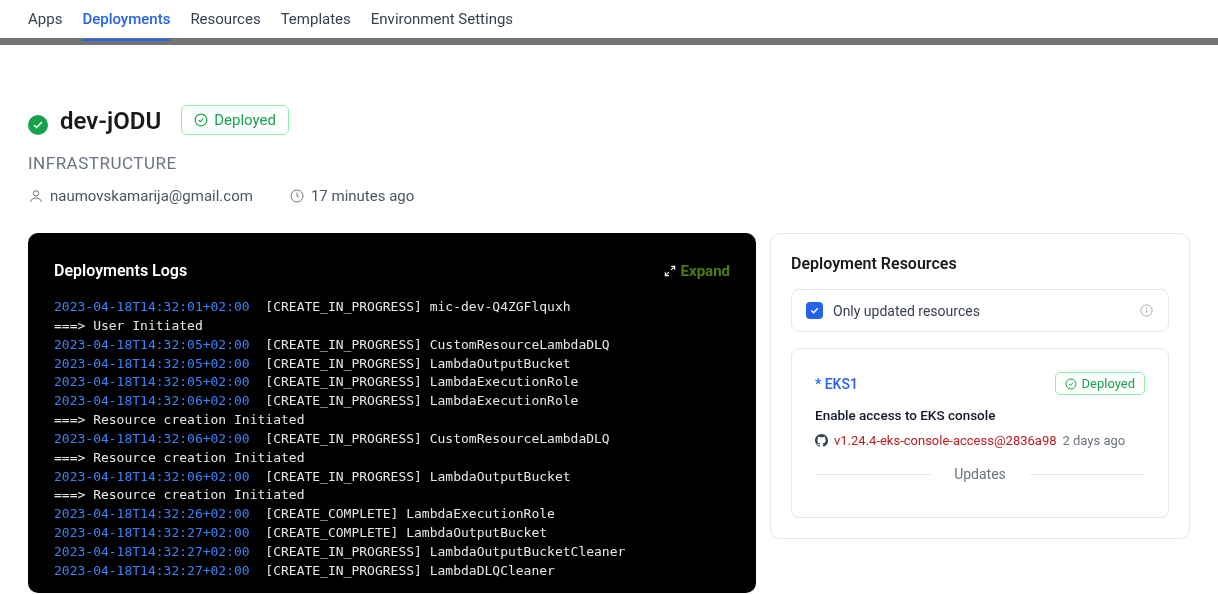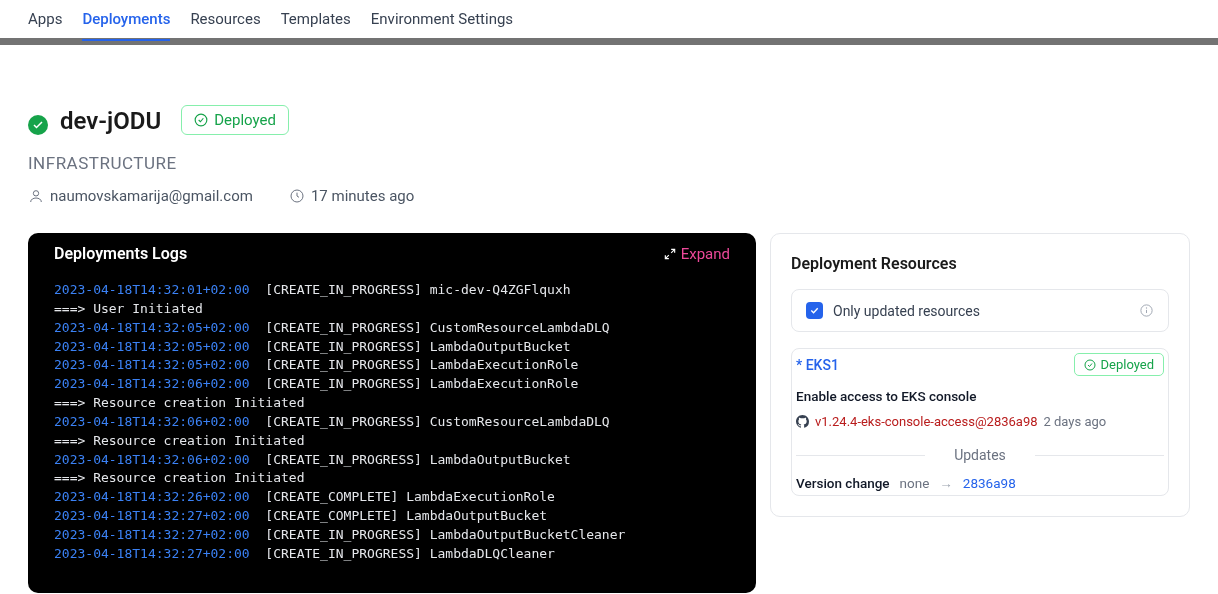--- a/index.html
+++ b/index.html
@@ -13,37 +13,37 @@
 .check-circle { width:20px; height:20px; border-radius:50%; background:#16a34a; display:flex; align-items:center; justify-content:center; }
 .check-circle svg { width:12px; height:12px; stroke:#fff; stroke-width:3; fill:none; }
 .dep-name { font-size:24px; font-weight:600; }
 .badge-deployed { display:inline-flex; align-items:center; gap:6px; border:1px solid #86efac; color:#16a34a; padding:5px 12px; border-radius:6px; font-size:15px; margin-left:8px; }
 .badge-deployed svg { width:14px; height:14px; stroke:#16a34a; stroke-width:2; fill:none; }
 .subtitle { margin-top:18px; font-size:17px; color:#6b7280; letter-spacing:0.5px; }
 .meta-row { display:flex; align-items:center; gap:36px; margin-top:14px; color:#4b5563; font-size:15px; }
 .meta-item { display:flex; align-items:center; gap:6px; }
 .meta-item svg { width:16px; height:16px; stroke:#6b7280; stroke-width:1.5; fill:none; }
 .content-row { display:flex; gap:14px; margin-top:28px; align-items:flex-start; }
-.logs-panel { flex:1; background:#000; border-radius:10px; padding:11px 26px; color:#fff; height:360px; overflow:hidden; }
+.logs-panel { flex:1; background:#000; border-radius:10px; padding:28px 26px; color:#fff; height:360px; overflow:hidden; }
 .logs-header { display:flex; justify-content:space-between; align-items:center; margin-bottom:18px; }
 .logs-title { font-size:16px; font-weight:600; color:#fff; }
-.expand-btn { display:flex; align-items:center; gap:4px; color:#ec4899; font-size:15px; cursor:pointer; }
+.expand-btn { display:flex; align-items:center; gap:4px; color:#4d7c0f; font-size:15px; cursor:pointer;font-weight:bold; }
 .expand-btn svg { width:14px; height:14px; stroke:#fff; stroke-width:2; fill:none; }
 .log-lines { font-family: ui-monospace, "SFMono-Regular", Menlo, monospace; font-size:13px; line-height:1.45; white-space:pre; }
 .log-ts { color:#3b82f6; }
 .log-msg { color:#e5e7eb; }
 .log-sub { color:#e5e7eb; }
 .side-panel { width:420px; border:1px solid #e5e7eb; border-radius:10px; padding:20px; }
 .side-title { font-size:16px; font-weight:600; margin-bottom:16px; }
 .filter-box { border:1px solid #e5e7eb; border-radius:8px; padding:12px 14px; display:flex; align-items:center; gap:10px; margin-bottom:16px; }
 .chk { width:17px; height:17px; border-radius:4px; background:#2563eb; display:flex; align-items:center; justify-content:center; }
 .chk svg { width:11px; height:11px; stroke:#fff; stroke-width:3; fill:none; }
 .filter-label { font-size:14px; color:#374151; flex:1; }
 .info-icon { width:15px; height:15px; stroke:#9ca3af; stroke-width:1.5; fill:none; }
-.res-card { border:1px solid #e5e7eb; border-radius:8px; padding:4px; }
+.res-card { border:1px solid #e5e7eb; border-radius:8px; padding:23px; }
 .res-head { display:flex; justify-content:space-between; align-items:center; margin-bottom:12px; }
 .res-name { color:#2563eb; font-size:14px; font-weight:500; cursor:pointer; }
 .res-badge { display:inline-flex; align-items:center; gap:5px; border:1px solid #86efac; color:#16a34a; padding:3px 9px; border-radius:5px; font-size:13px; }
 .res-badge svg { width:12px; height:12px; stroke:#16a34a; stroke-width:2; fill:none; }
 .res-desc { font-size:13.5px; color:#111827; font-weight:500; margin-bottom:10px; }
 .res-meta { display:flex; align-items:center; gap:6px; font-size:13px; }
 .res-meta svg { width:13px; height:13px; fill:#374151; }
 .res-version { color:#b91c1c; cursor:pointer; }
 .res-time { color:#6b7280; }
 .updates-div { text-align:center; color:#6b7280; font-size:14px; margin:18px 0 12px; position:relative; }
@@ -150,22 +150,16 @@
         </div>
         <div class="res-desc">Enable access to EKS console</div>
         <div class="res-meta">
           <svg viewBox="0 0 16 16">
               <path d="M8 0C3.58 0 0 3.58 0 8c0 3.54 2.29 6.53 5.47 7.59.4.07.55-.17.55-.38 0-.19-.01-.82-.01-1.49-2.01.37-2.53-.49-2.69-.94-.09-.23-.48-.94-.82-1.13-.28-.15-.68-.52-.01-.53.63-.01 1.08.58 1.23.82.72 1.21 1.87.87 2.33.66.07-.52.28-.87.51-1.07-1.78-.2-3.64-.89-3.64-3.95 0-.87.31-1.59.82-2.15-.08-.2-.36-1.02.08-2.12 0 0 .67-.21 2.2.82.64-.18 1.32-.27 2-.27.68 0 1.36.09 2 .27 1.53-1.04 2.2-.82 2.2-.82.44 1.1.16 1.92.08 2.12.51.56.82 1.27.82 2.15 0 3.07-1.87 3.75-3.65 3.95.29.25.54.73.54 1.48 0 1.07-.01 1.93-.01 2.2 0 .21.15.46.55.38A8.013 8.013 0 0016 8c0-4.42-3.58-8-8-8z"></path>
             </svg>
           <span class="res-version">v1.24.4-eks-console-access@2836a98</span>
           <span class="res-time">2 days ago</span>
         </div>
         <div class="updates-div">Updates</div>
-        <div class="ver-row">
-          <span class="ver-label">Version change</span>
-          <span class="ver-none">none</span>
-          <span class="ver-arrow">→</span>
-          <span class="ver-hash">2836a98</span>
-        </div>
       </div>
     </div>
   </div>
 </div>
 
 </body></html>

